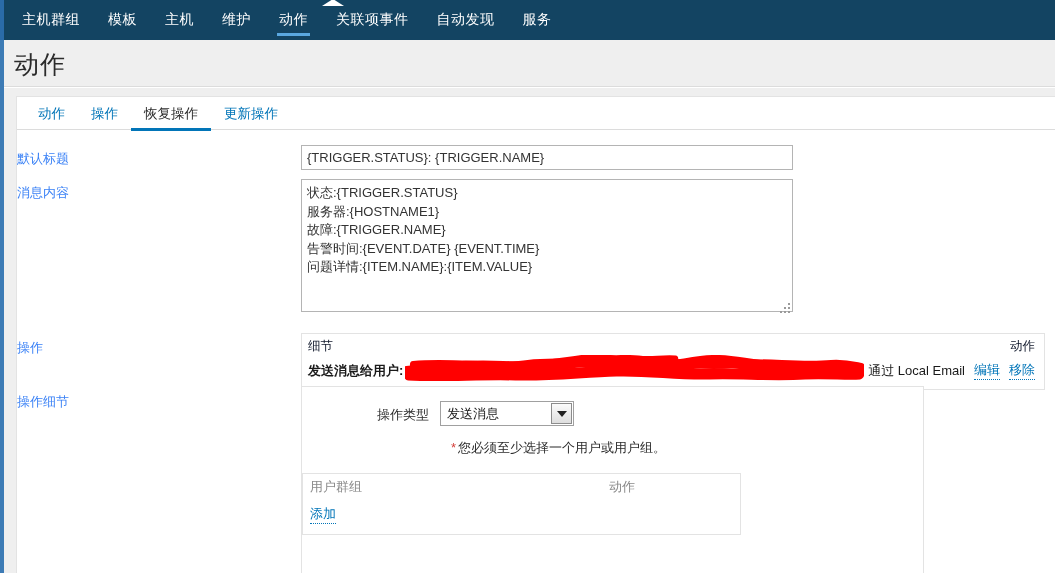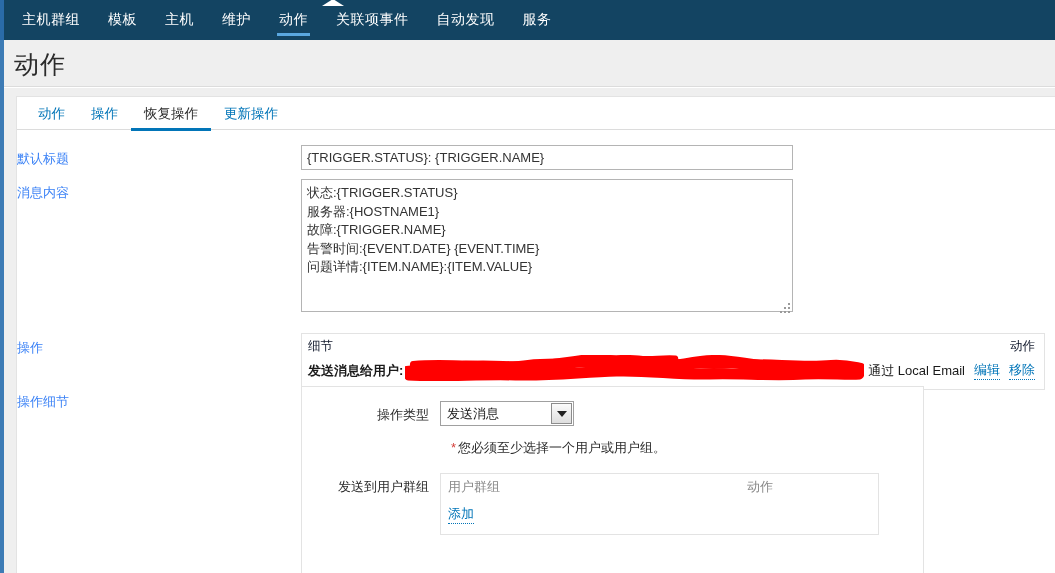--- a/index.html
+++ b/index.html
@@ -490,21 +490,20 @@
           </div>
 
           <div class="warn-row">
             <div class="warn-pad"></div>
             <div class="warn-text">
               <span class="warn-star">*</span><span>您必须至少选择一个用户或用户组。</span>
             </div>
           </div>
 
           <div class="sub-row">
-            <div class="sub-label">发送到用户群组</div>
             <div class="ug-table">
               <div class="ug-head">
                 <span>用户群组</span>
                 <span class="ug-action">动作</span>
               </div>
               <div>
                 <span class="ug-add">添加</span>
               </div>
             </div>
           </div>

